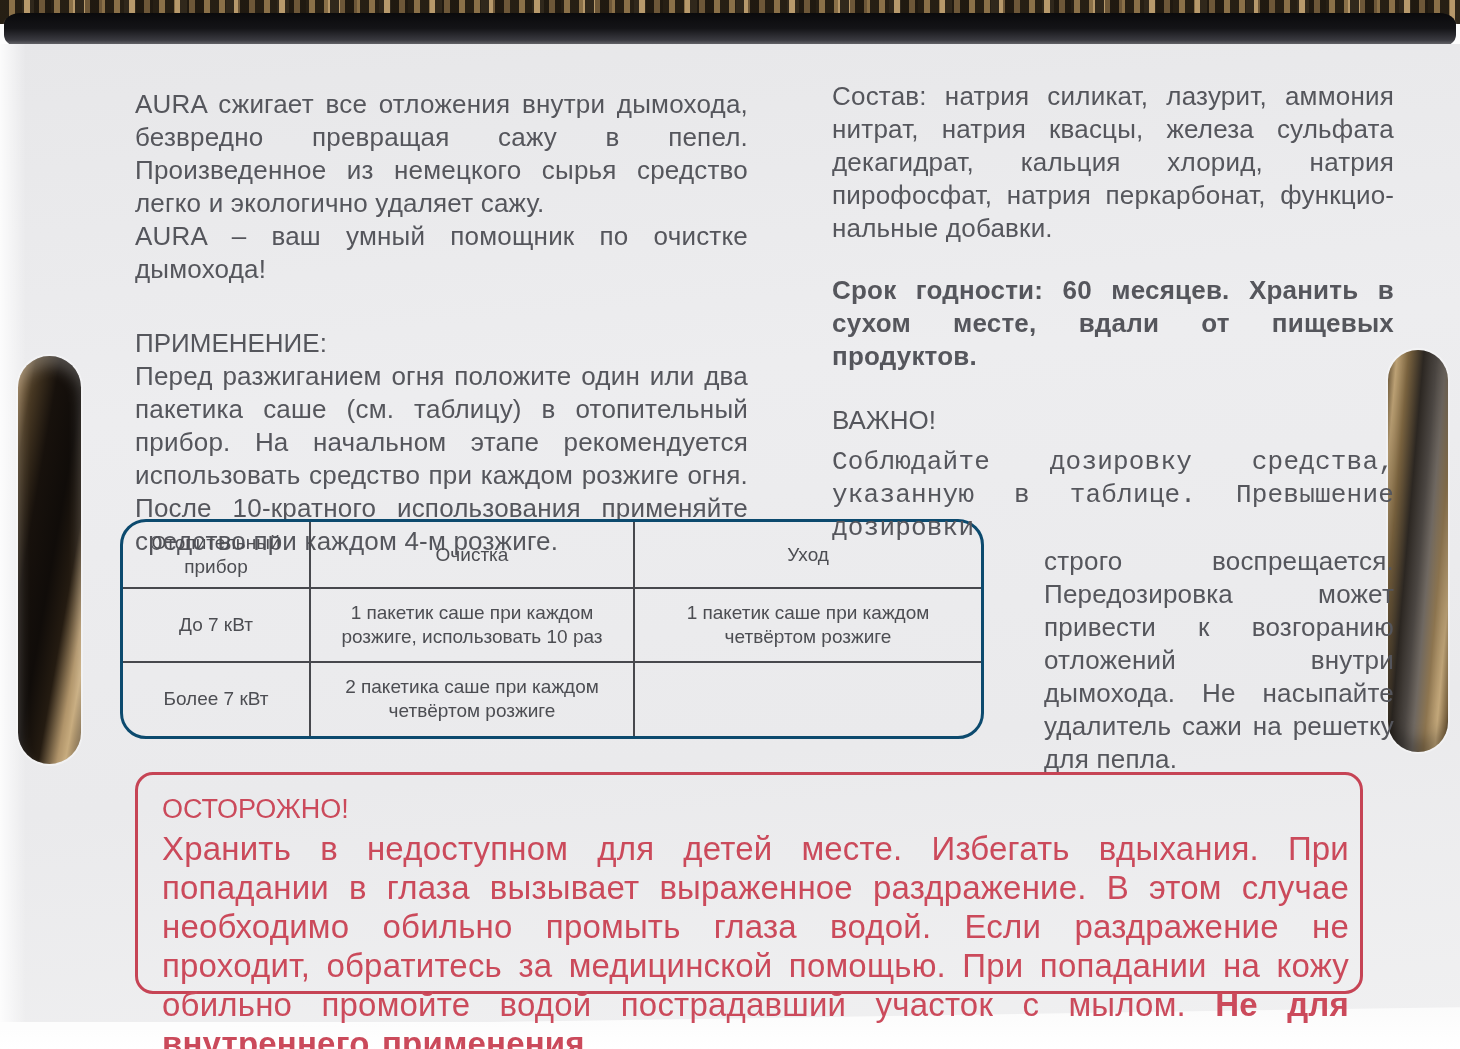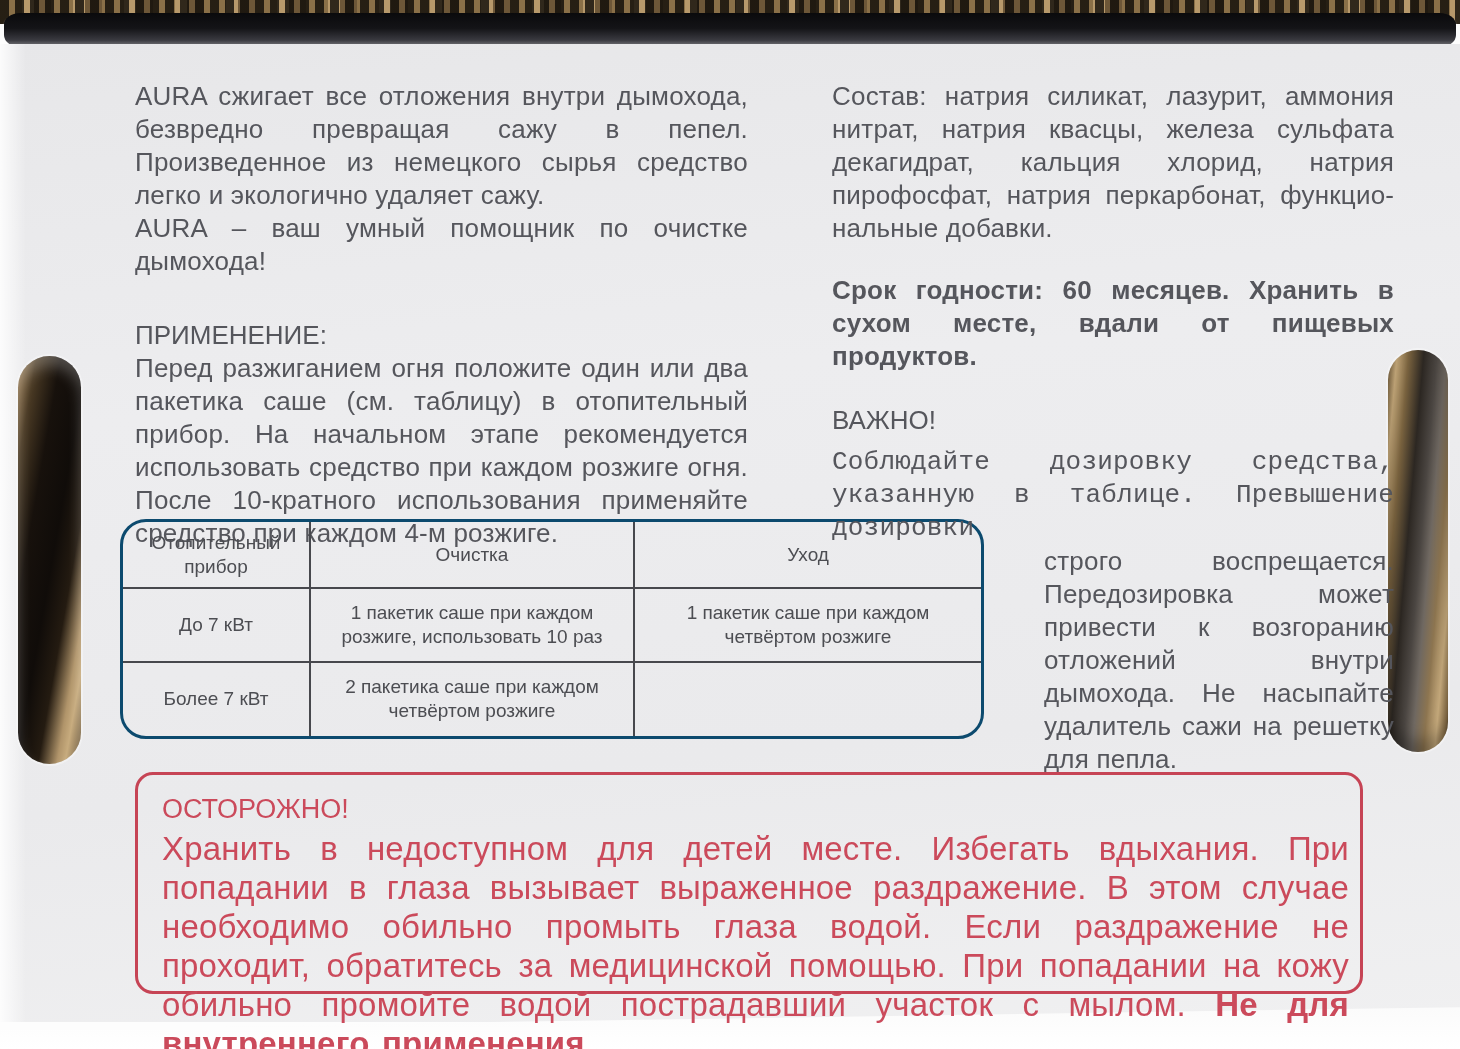--- a/index.html
+++ b/index.html
@@ -44,21 +44,21 @@
     box-shadow:inset 0 10px 14px rgba(255,255,255,.25), 0 0 0 2px rgba(255,255,255,.35);
   }
   .slot-right{
     left:1388px;top:350px;width:60px;height:402px;border-radius:30px;
     background:linear-gradient(95deg,#6e5939 0%,#c3a779 10%,#7a633f 22%,#2c2722 38%,#4b4642 52%,#6f6861 62%,#8d7550 74%,#c7ab7d 86%,#8a7049 95%,#4e3e28 100%);
     box-shadow:inset 0 -12px 14px rgba(0,0,0,.25), 0 0 0 2px rgba(255,255,255,.35);
   }
 
   
   .ink{color:#55565c;}
-  .col-left{position:absolute;left:135px;top:80px;width:613px;}
+  .col-left{position:absolute;left:135px;top:88px;width:613px;}
   .col-right{position:absolute;left:832px;top:80px;width:562px;}
   p{margin:0;}
   .body-text{
     font-size:26px;line-height:33px;text-align:justify;text-justify:inter-word;
     letter-spacing:.2px;
   }
   .rc .body-text{line-height:33px;}
   .section-heading{
     font-size:26px;line-height:33px;font-weight:400;margin:0;
   }

